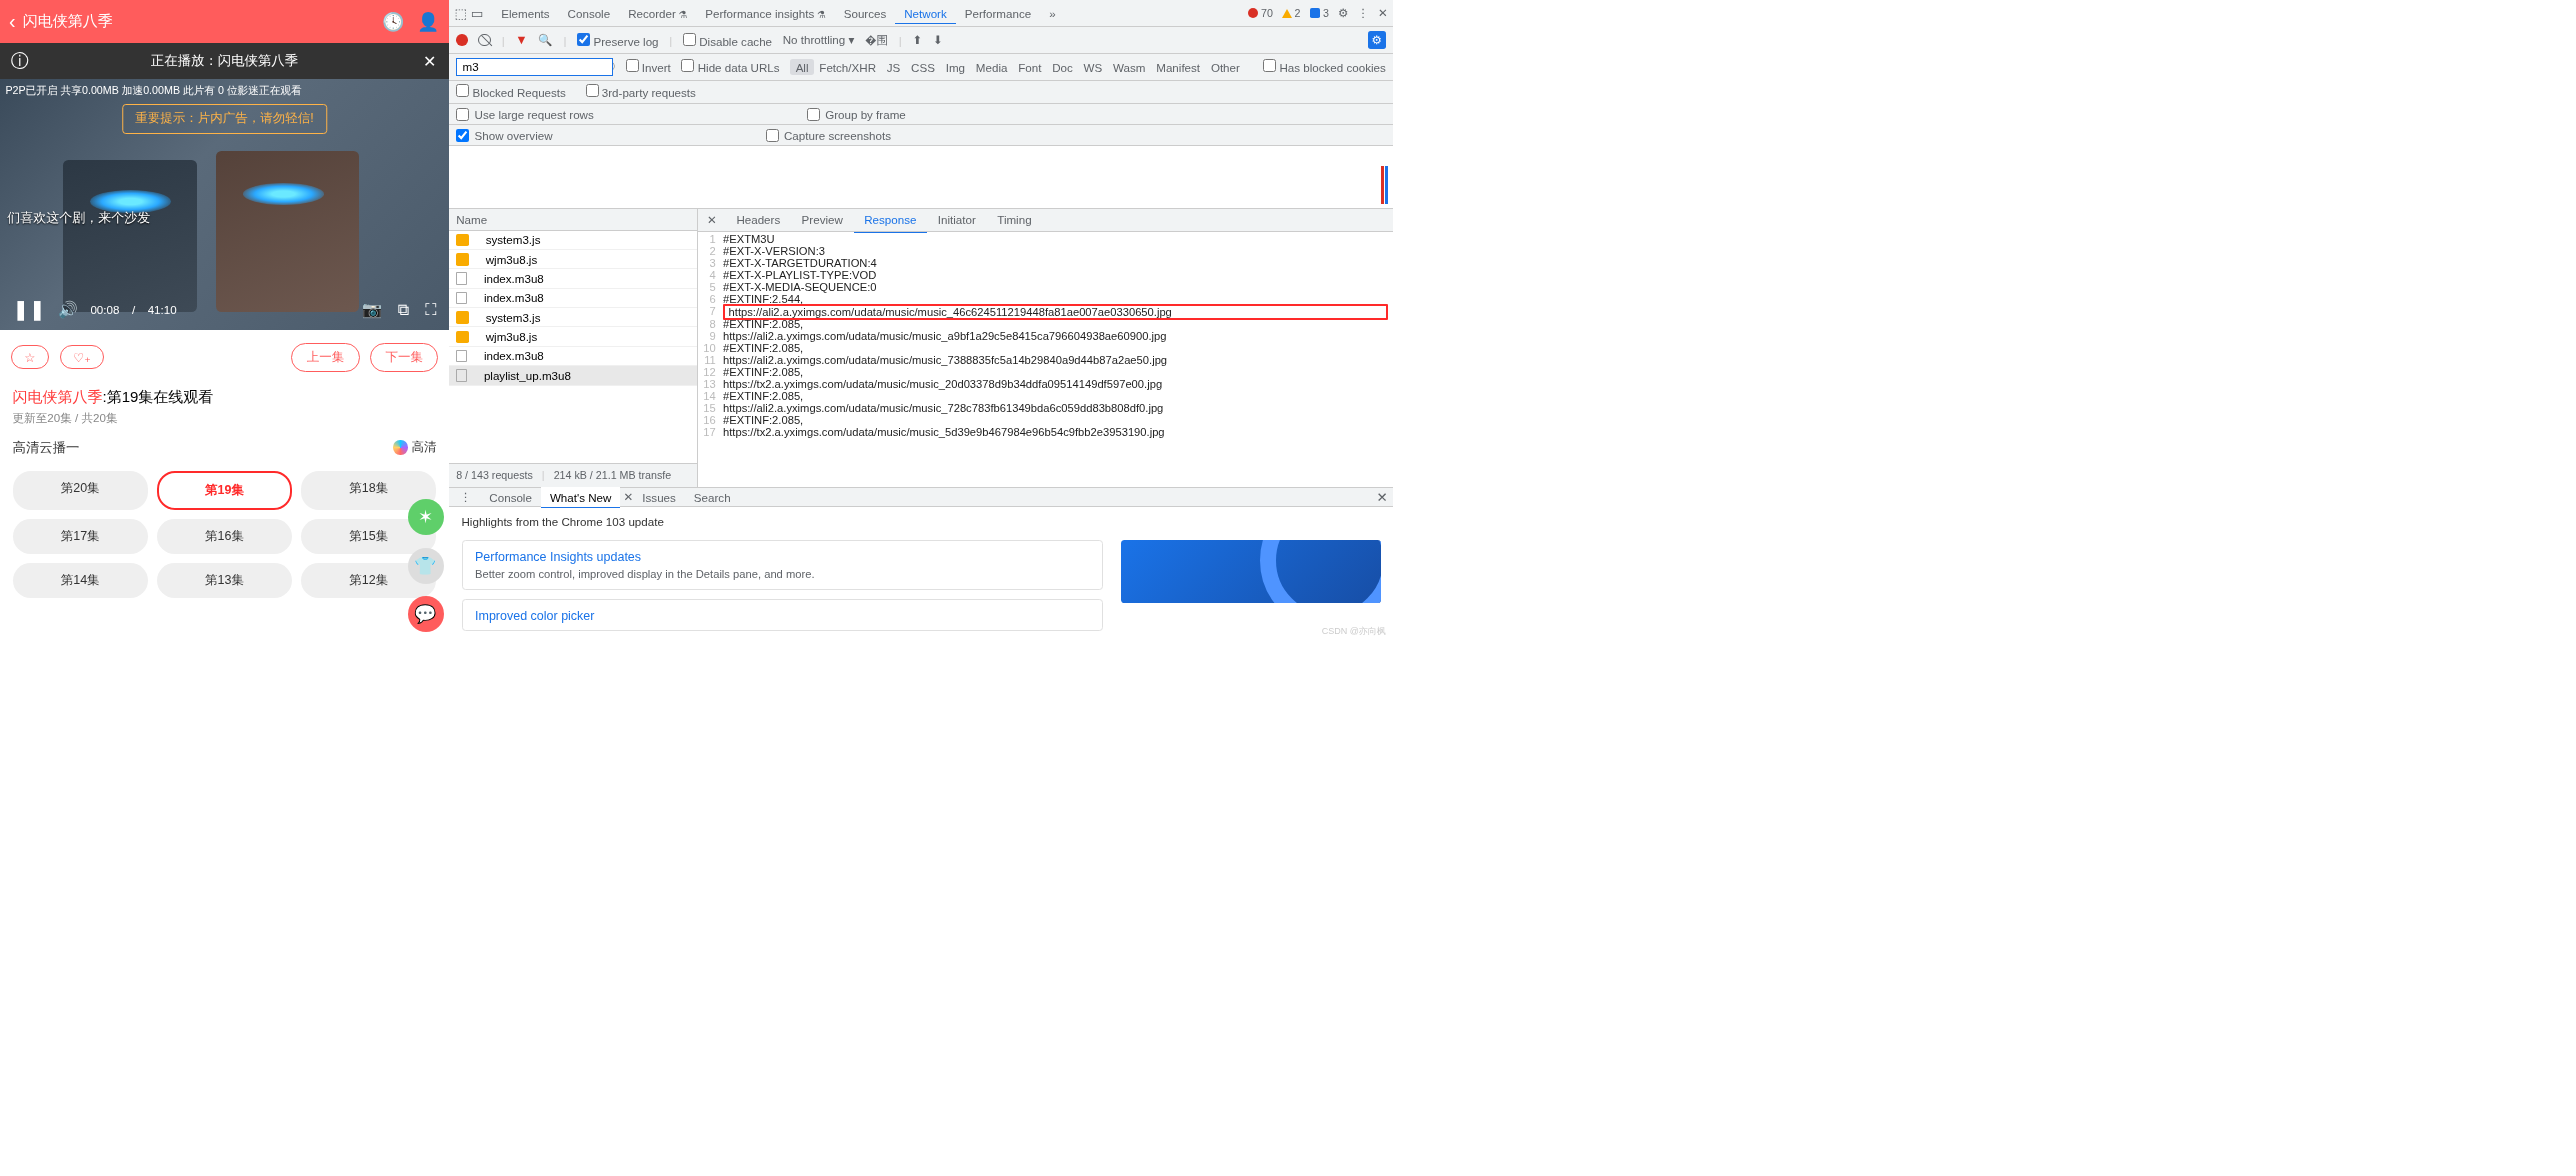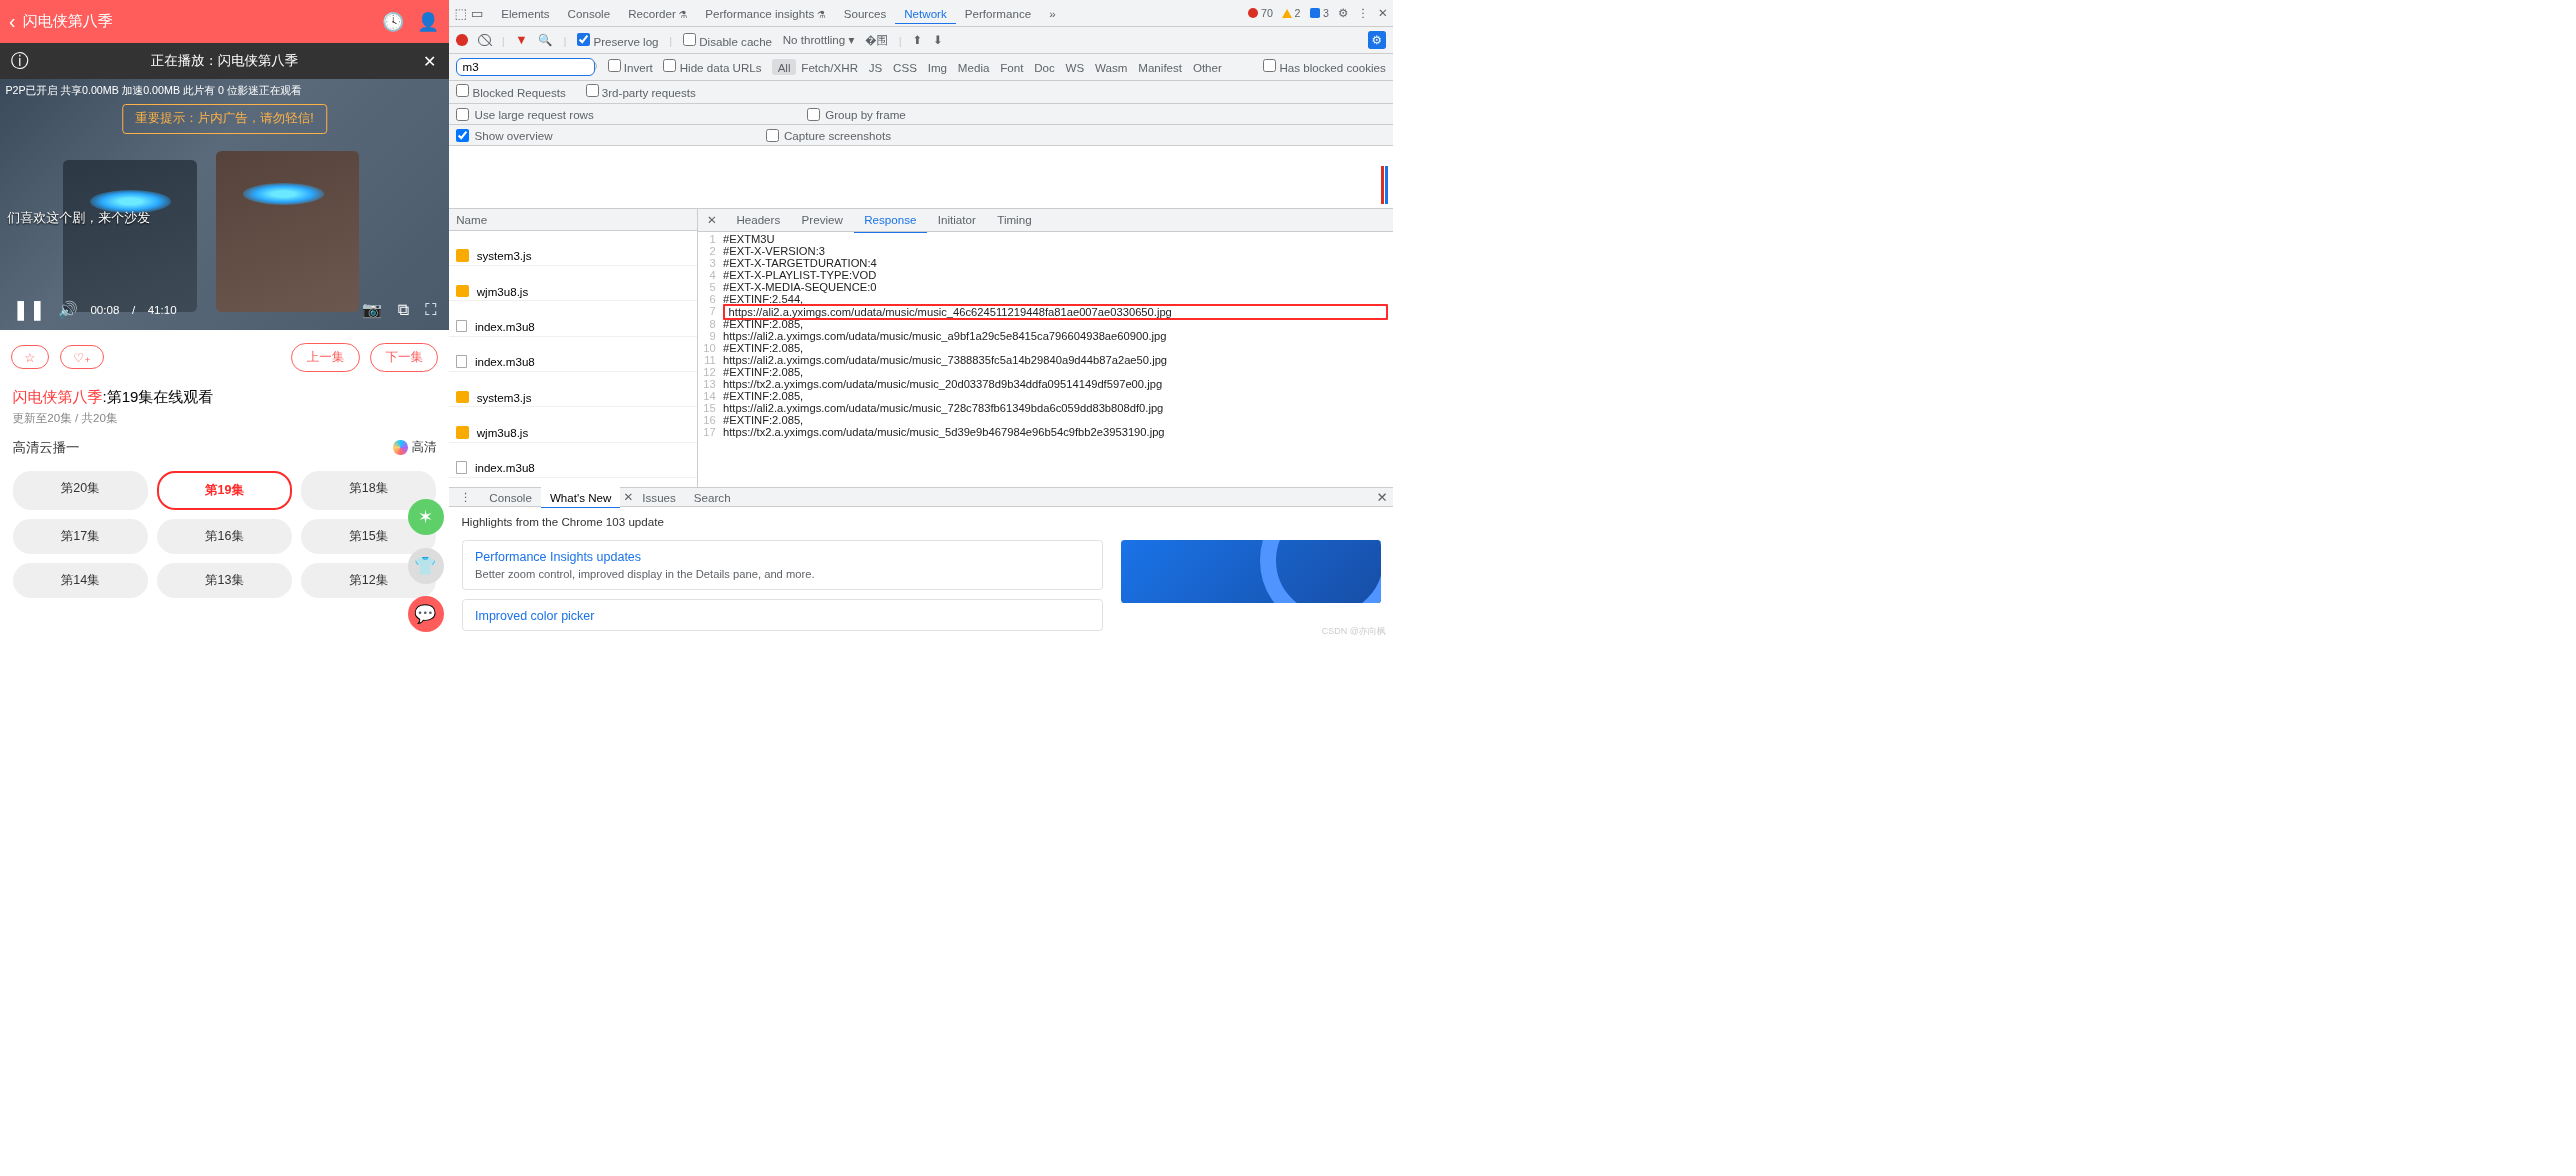--- a/index.html
+++ b/index.html
@@ -59,38 +59,38 @@
 
 .dt-toolbar { height:27px; display:flex; align-items:center; gap:10.7px; padding:0 7.2px; border-bottom:0.9px solid #ccc; background:#f1f3f4; font-size:11.6px; color:#5f6368; }
 .dt-toolbar .rec { width:11.6px; height:11.6px; background:#d93025; border-radius:50%; }
 .dt-toolbar .stop { width:12.5px; height:12.5px; border:1.3px solid #5f6368; border-radius:50%; position:relative;}
 .dt-toolbar .stop::after{content:'';position:absolute;left:-0.9px;top:5.4px;width:15px;height:1.3px;background:#5f6368;transform:rotate(45deg);}
 .dt-toolbar .funnel { color:#d93025; font-size:12.5px; }
 .dt-toolbar input[type=checkbox]{ accent-color:#1a73e8; }
 .dt-toolbar .gear-r { margin-left:auto; width:18px; height:18px; background:#1a73e8; border-radius:2.7px; color:#fff; display:flex; align-items:center; justify-content:center; font-size:11.6px;}
 
 .dt-filterrow { display:flex; align-items:center; gap:10.7px; padding:3.6px 7.2px; border-bottom:0.9px solid #ccc; background:#f1f3f4; font-size:11.6px; color:#5f6368; }
-.dt-filterrow .filter-input { width:139px; border:1.8px solid #1a73e8; border-radius:6px; padding:1.8px 16px 1.8px 5.4px; font-size:11.6px; position:relative; background:#fff;}
+.dt-filterrow .filter-input { width:157px; border:1.8px solid #1a73e8; border-radius:0; padding:1.8px 16px 1.8px 5.4px; font-size:11.6px; position:relative; background:#fff;}
 .dt-filterrow .clear-x { margin-left:-19.7px; color:#888; font-size:10.7px; }
 .dt-filterrow .chip { padding:1.8px 5.4px; border-radius:2.7px; cursor:default; }
 .dt-filterrow .chip.active { background:#dadce0; }
 
 .dt-optrow { display:flex; align-items:center; gap:16px; padding:3.6px 7.2px; border-bottom:0.9px solid #ccc; font-size:11.6px; color:#5f6368; background:#f1f3f4; }
 .dt-optrow label { display:flex; align-items:center; gap:5.4px; }
 .dt-optrow .col2 { margin-left:197px; }
 
 .timeline { height:63px; border-bottom:0.9px solid #ccc; background:#fff; position:relative; font-size:9.8px; color:#5f6368; }
 .timeline .ticks { display:flex; justify-content:space-between; padding:3.6px 16px 0; }
 .timeline .bar { position:absolute; right:5.4px; top:19.7px; width:2.7px; height:38px; background:#d93025; }
 .timeline .bar2 { position:absolute; right:5.4px; top:19.7px; width:2.7px; height:38px; background:#1a73e8; }
 
 .net-body { flex:1; display:flex; min-height:0; }
 .name-pane { width:249px; border-right:0.9px solid #ccc; display:flex; flex-direction:column; background:#fff; font-size:11.6px; }
 .name-pane .hdr { padding:3.6px 7.2px; border-bottom:0.9px solid #ccc; color:#5f6368; background:#f1f3f4;}
-.file-row { display:flex; align-items:flex-start; gap:8px; padding:2.7px 7.2px; border-bottom:0.9px solid #f0f0f0;margin-top:16px; }
+.file-row { display:flex; align-items:flex-end; gap:17px; padding:2.7px 7.2px; border-bottom:0.9px solid #f0f0f0; }
 .file-row.sel { background:#e8e8e8; }
 .fi-js { width:12.5px; height:12.5px; background:#f9ab00; border-radius:1.8px; }
 .fi-doc { width:10.7px; height:12.5px; border:0.9px solid #aaa; border-radius:0.9px; }
 .name-footer { margin-top:auto; padding:5.4px 7.2px; border-top:0.9px solid #ccc; font-size:10.7px; color:#5f6368; display:flex; gap:9px; background:#f1f3f4; white-space:nowrap; overflow:hidden; }
 .name-footer .sep { color:#ccc; }
 
 .detail-pane { flex:1; display:flex; flex-direction:column; background:#fff; font-size:11.6px; min-width:0; }
 .detail-tabs { display:flex; align-items:center; border-bottom:0.9px solid #ccc; background:#f1f3f4; }
 .detail-tabs .x { padding:3.6px 9px; color:#5f6368; }
 .detail-tabs .dtab { padding:5.4px 10.7px; color:#5f6368; }

